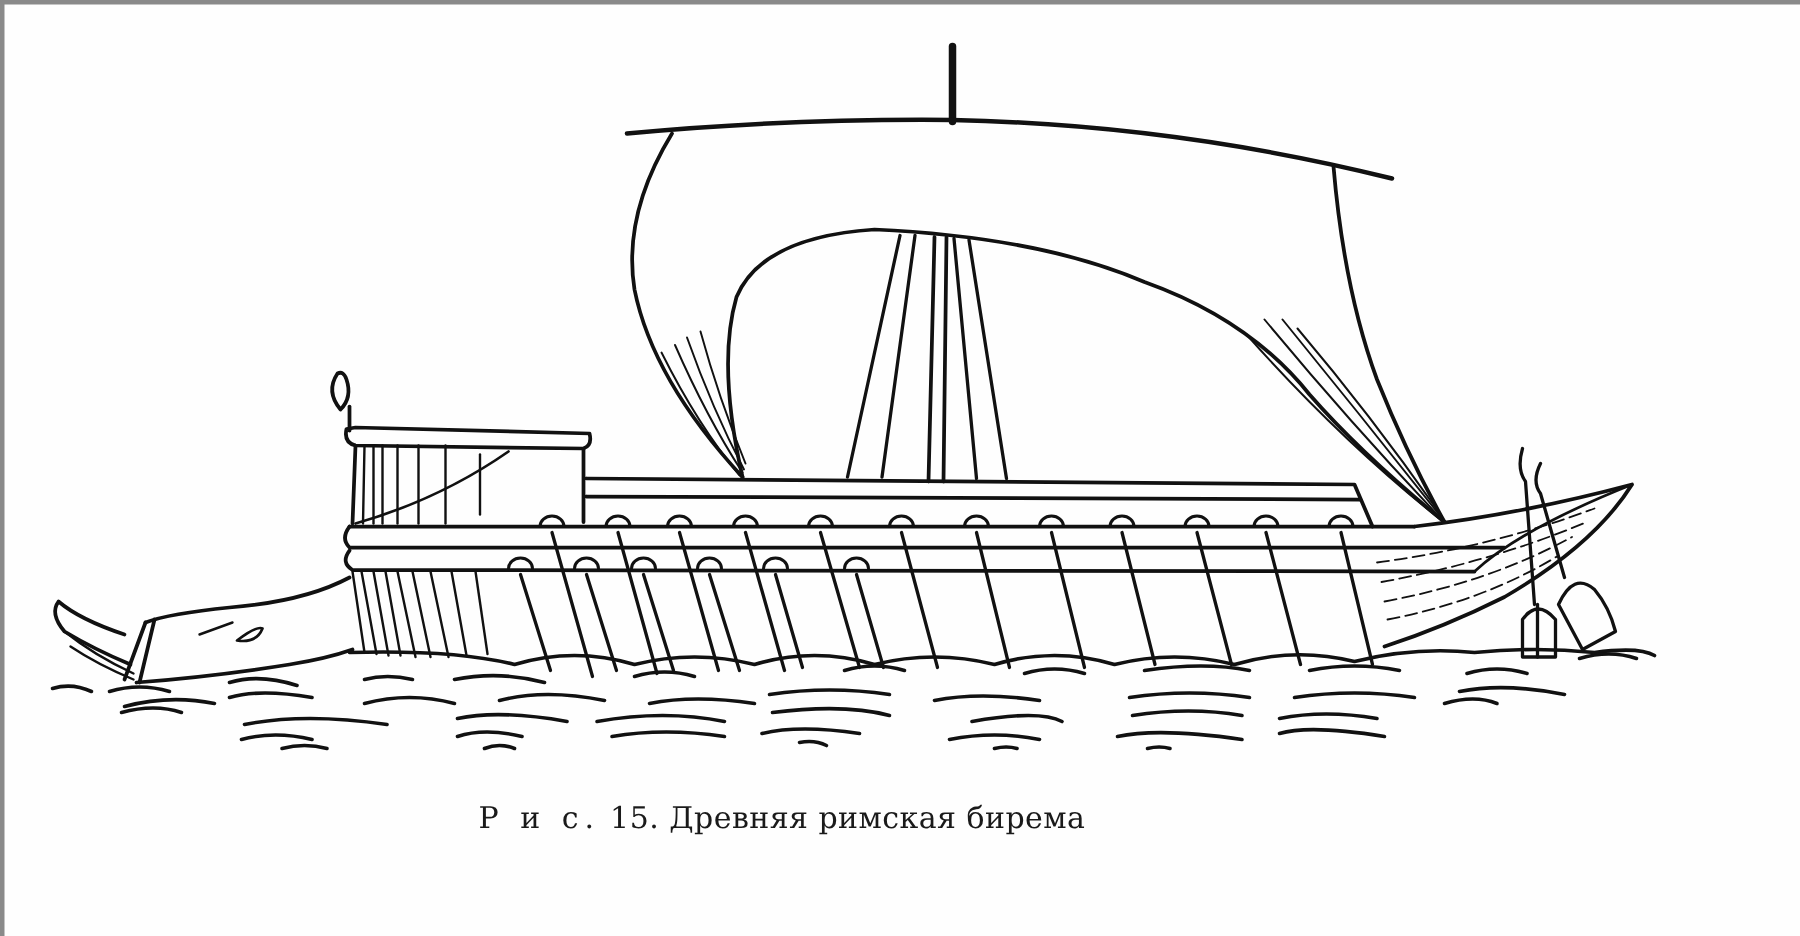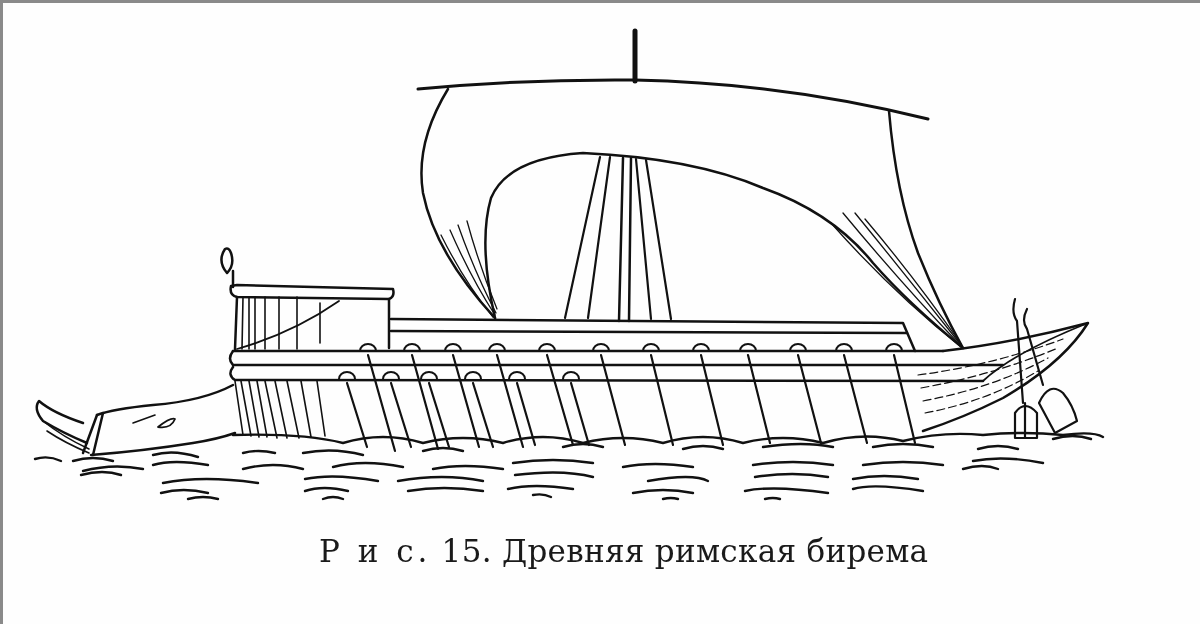--- a/index.html
+++ b/index.html
@@ -8,21 +8,21 @@
       position: absolute; left: 0; top: 0; width: 1200px; height: 624px;
       box-sizing: border-box;
       border-top: 3px solid #8a8a8a;
       border-left: 3px solid #8a8a8a;
       background: #fefefe;
     }
     .illustration { position: absolute; left: 0; top: 0; width: 1200px; height: 624px; }
     .caption {
       position: absolute; left: 316px; top: 530px;
       font-family: "DejaVu Serif", "Liberation Serif", serif;
-      font-size: 31px; color: #1a1a1a; letter-spacing: 0.3px; white-space: nowrap;
+      font-size: 20px; color: #1a1a1a; letter-spacing: 0.3px; white-space: nowrap;
     }
     .caption .spaced { letter-spacing: 4px; }
     svg * { vector-effect: non-scaling-stroke; }
   </style>
 </head>
 <body>
 
 <div class="frame">
 
   <svg class="illustration" viewBox="0 0 1200 624" xmlns="http://www.w3.org/2000/svg" fill="none" stroke="#111" stroke-linecap="round" stroke-linejoin="round">

